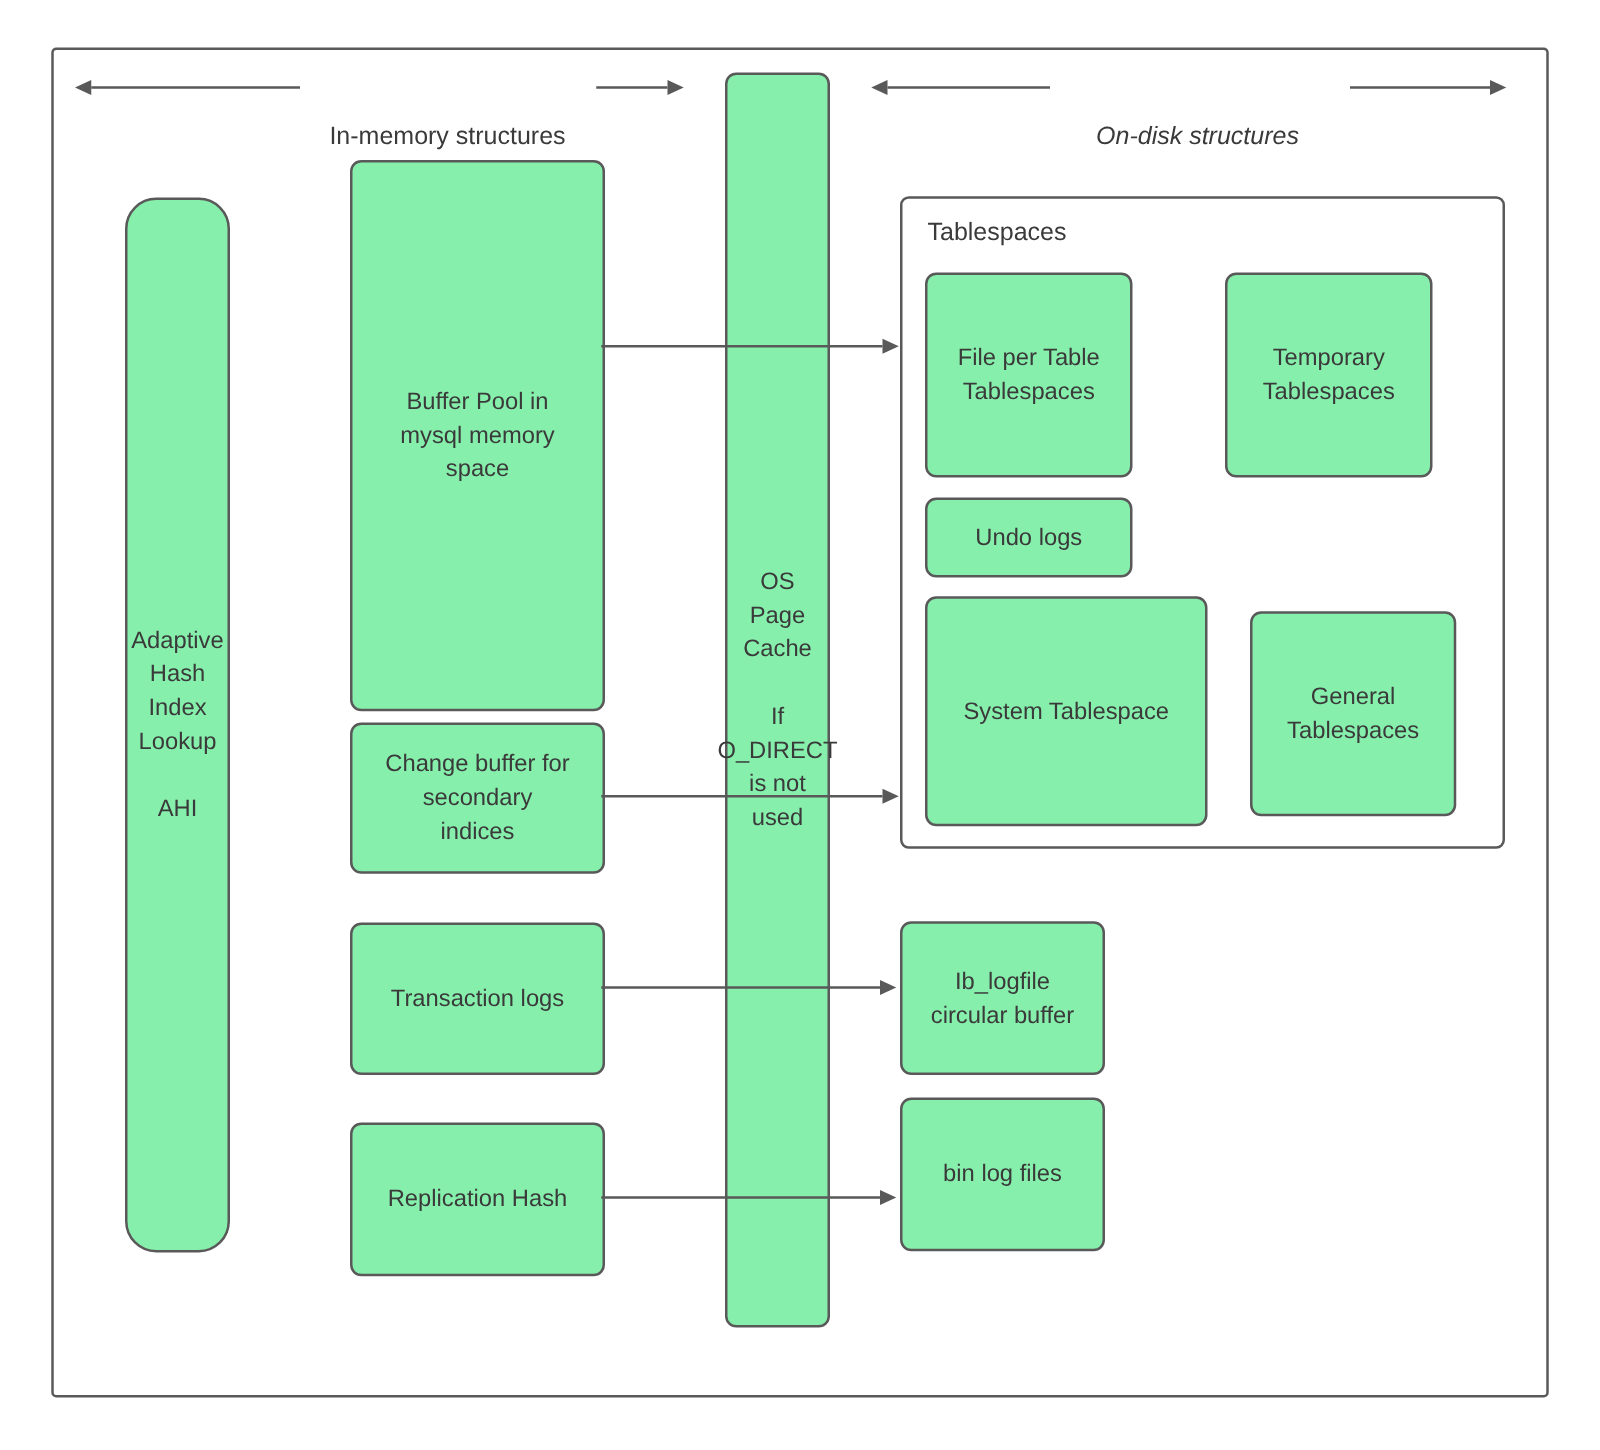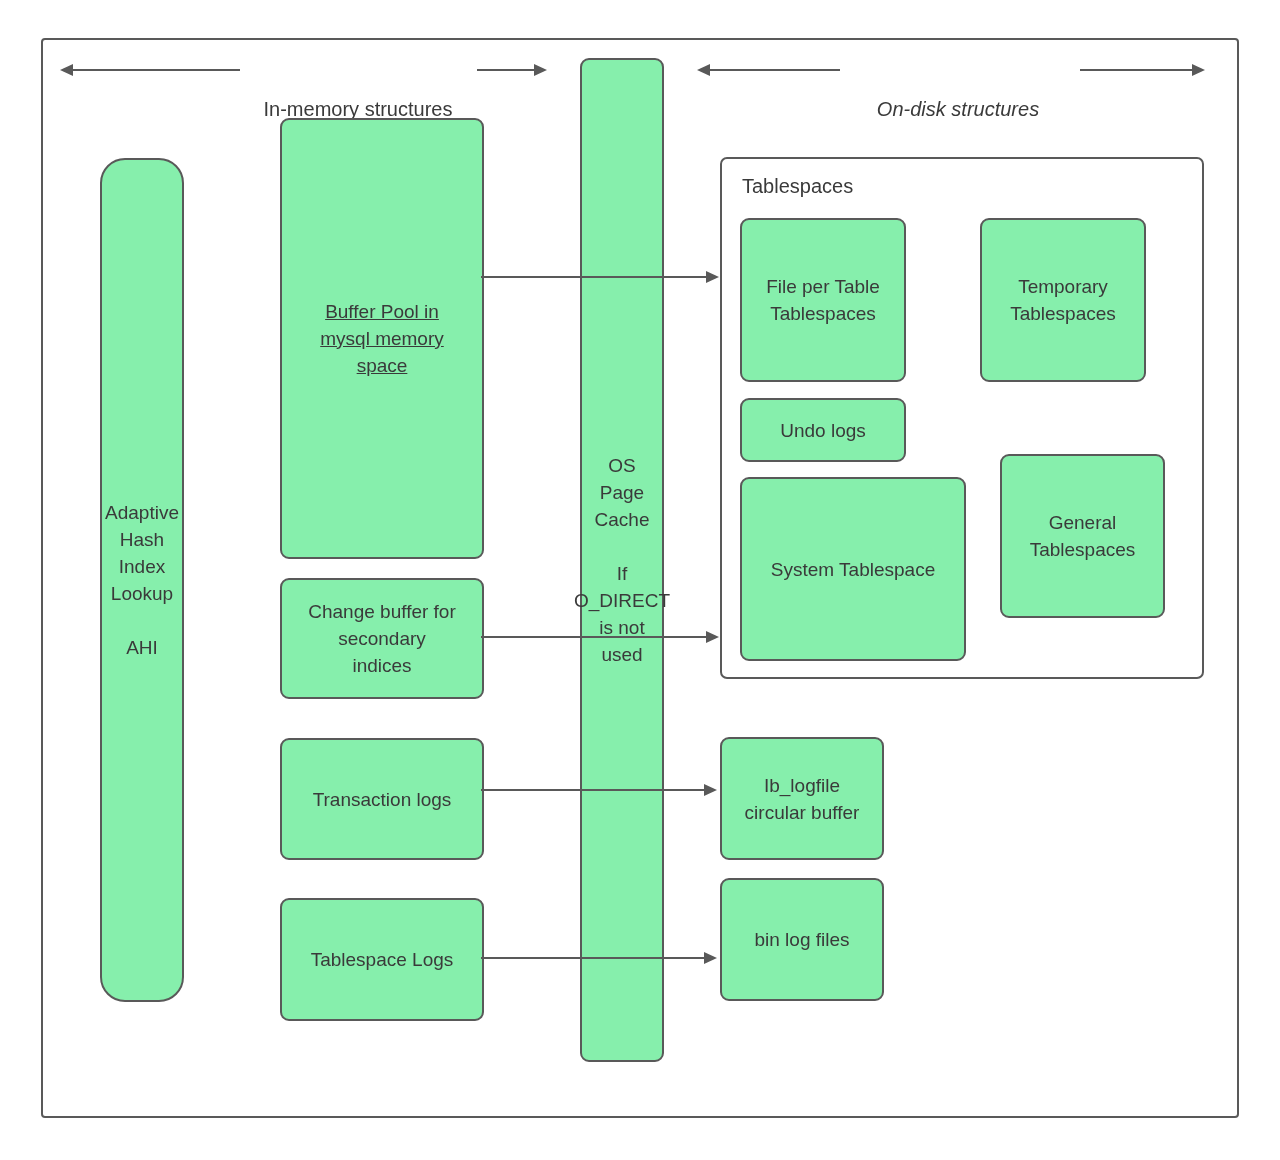--- a/index.html
+++ b/index.html
@@ -75,29 +75,29 @@
   #outer{left:41px;top:38px;width:1194px;height:1076px;border-radius:4px;}
 
   #hdr-inmem{left:245px;top:57px;width:226px;}
   #hdr-ondisk{left:850px;top:57px;width:216px;font-style:italic;}
   #arr-inmem-left{left:73px;top:69px;width:167px;}
   #arr-inmem-right{left:477px;top:69px;width:57px;}
   #arr-ondisk-left{left:710px;top:69px;width:130px;}
   #arr-ondisk-right{left:1080px;top:69px;width:112px;}
 
   #node-ahi{left:100px;top:158px;width:80px;height:840px;border-radius:25px;}
-  #node-buffer-pool{left:280px;top:118px;width:200px;height:437px;text-decoration:underline;}
+  #node-buffer-pool{left:280px;top:128px;width:200px;height:437px;}
   #node-os-cache{left:580px;top:58px;width:80px;height:1000px;}
 
   #tablespaces{left:720px;top:157px;width:480px;height:518px;border-radius:7px;}
   #node-file-per-table{left:740px;top:218px;width:162px;height:160px;}
   #node-temporary{left:980px;top:218px;width:162px;height:160px;}
   #node-undo-logs{left:740px;top:398px;width:162px;height:60px;}
   #node-system{left:740px;top:477px;width:222px;height:180px;text-align:right;}
-  #node-general{left:1000px;top:454px;width:161px;height:160px;}
+  #node-general{left:1000px;top:489px;width:161px;height:160px;}
 
   #node-change-buffer{left:280px;top:578px;width:200px;height:117px;}
   #node-transaction-logs{left:280px;top:738px;width:200px;height:118px;}
   #node-replication-logs{left:280px;top:898px;width:200px;height:119px;}
   #node-ib-logfile{left:720px;top:737px;width:160px;height:119px;}
   #node-bin-log{left:720px;top:878px;width:160px;height:119px;}
 
   #arr-c1{left:481px;top:276px;width:225px;}
   #arr-c2{left:481px;top:636px;width:225px;}
   #arr-c3{left:481px;top:789px;width:223px;}
@@ -137,21 +137,21 @@
     <span class="lbl">Change buffer for
 secondary
 indices</span>
   </div>
 
   <div id="node-transaction-logs" class="node">
     <span class="lbl">Transaction logs</span>
   </div>
 
   <div id="node-replication-logs" class="node">
-    <span class="lbl">Tablespace Logs</span>
+    <span class="lbl">Replication Hash</span>
   </div>
 
   <div id="node-os-cache" class="node">
     <span class="lbl wide">OS
 Page
 Cache
 
 If
 O_DIRECT
 is not

